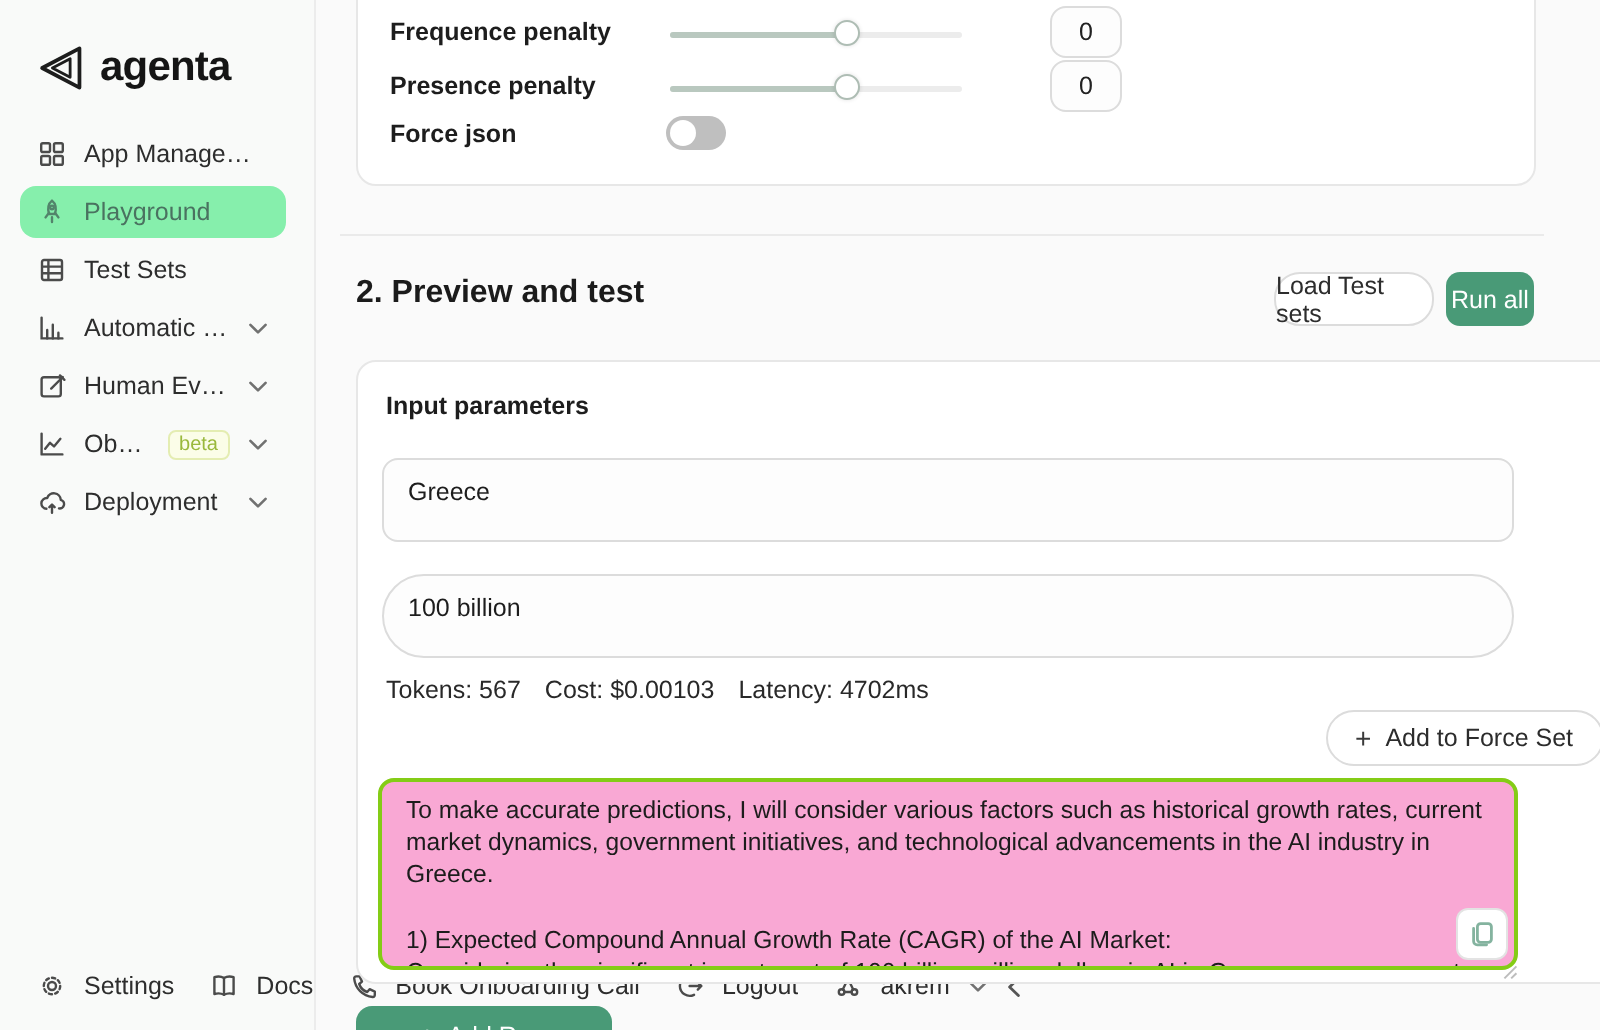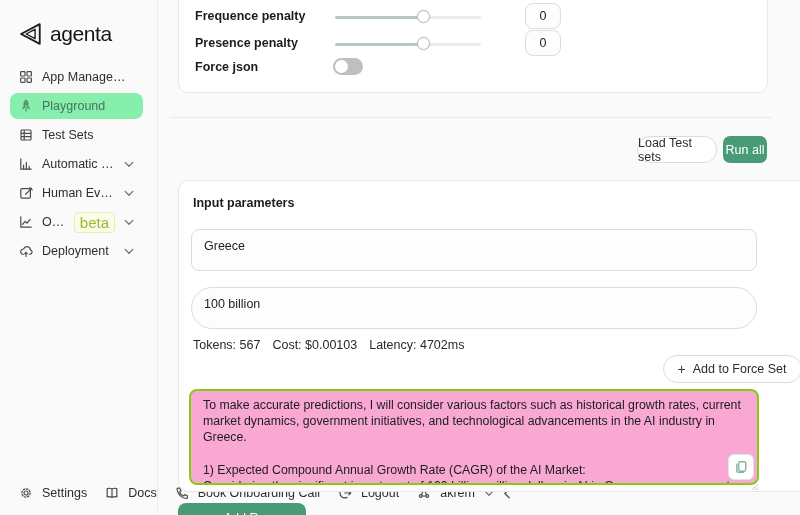--- a/index.html
+++ b/index.html
@@ -4,29 +4,29 @@
 <style>
   * { margin:0; padding:0; box-sizing:border-box; }
   html,body { width:800px; height:515px; overflow:hidden; }
   body { font-family:"Liberation Sans", sans-serif; background:#fafafa; color:#1f1f1f; }
   #app { position:relative; width:800px; height:515px; background:#fafafa; overflow:hidden; }
 
   
   .sidebar { position:absolute; left:0; top:0; bottom:0; width:158px; background:#f9faf9;
              border-right:1px solid #ececec; display:flex; flex-direction:column; padding:14px 0 6px; }
   .logo { display:flex; align-items:center; gap:7px; padding:0 15px; height:40px; cursor:pointer; }
-  .logo-text { font-size:21px; font-weight:normal; color:#151515; letter-spacing:-0.4px; }
+  .logo-text { font-size:21px; font-weight:bold; color:#151515; letter-spacing:-0.4px; }
   .nav { margin-top:10px; padding:0 14px 0 10px; display:flex; flex-direction:column; }
   .nav-item { height:26px; margin-bottom:3px; display:flex; align-items:center; gap:9px;
               padding:0 9px; border-radius:8px; font-size:12.5px; color:#2d2d2d; cursor:pointer; white-space:nowrap; }
   .nav-item svg { flex:0 0 auto; opacity:.85; }
   .nav-item.active { background:#86efac; color:#4a7260; }
   .nav-label { overflow:hidden; text-overflow:ellipsis; }
   .chev { margin-left:auto; color:#5a5a5a; opacity:.9; }
-  .badge { font-size:15px; padding:1px 5px; border-radius:4px; background:#fbfde8;
+  .badge { font-size:10px; padding:1px 5px; border-radius:4px; background:#fbfde8;
            border:1px solid #e4edb2; color:#9ab83c; margin-left:2px; }
   .sidebar-footer { margin-top:auto; padding:0 14px 0 10px; display:flex; flex-direction:row; }
   .collapse-row { display:flex; justify-content:center; padding:8px 0 2px; cursor:pointer; color:#555; }
 
   
   .main { position:absolute; left:158px; top:0; right:0; bottom:0; }
   .card { position:absolute; background:#fff; border:1px solid #e7e7e7; border-radius:10px; }
   .card1 { left:20px; top:-14px; width:590px; height:107px; }
   .param-row { position:absolute; left:16px; right:16px; height:22px; }
   .r1 { top:19px; } .r2 { top:46px; } .r3 { top:70px; }
@@ -238,20 +238,21 @@
       <div class="param-row r3">
         <span class="plabel">Force json</span>
         <div class="toggle">
           <div class="toggle-knob"></div>
         </div>
       </div>
     </div>
 
     <div class="divider"></div>
 
+    <div class="section-title">2. Preview and test</div>
     <div class="btn load-btn">Load Test sets</div>
     <div class="btn runall-btn">Run all</div>
 
     <div class="card card2">
       <div class="ip-title">Input parameters</div>
 
       <div class="field f1">Greece</div>
       <div class="field f2">100 billion</div>
 
       <div class="stats">

